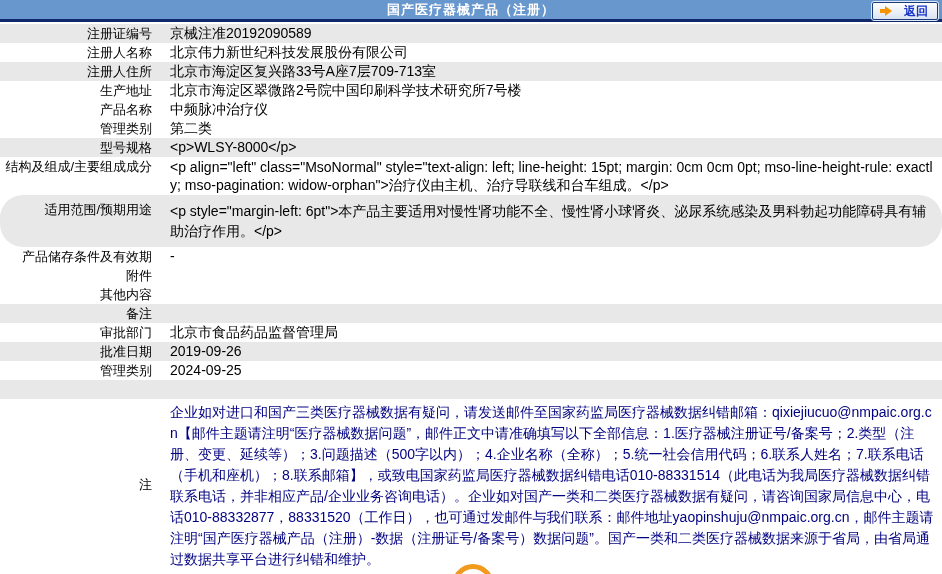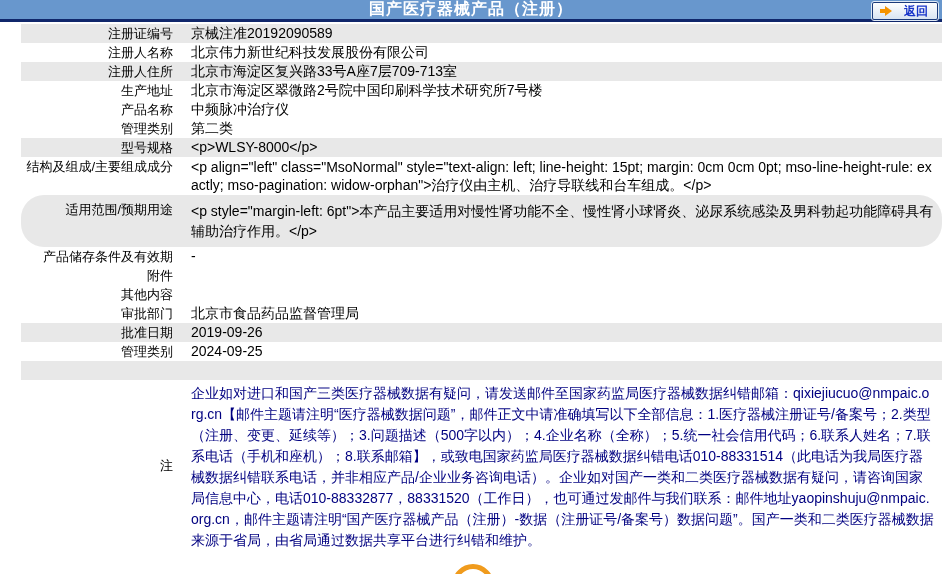--- a/index.html
+++ b/index.html
@@ -17,21 +17,21 @@
   
   .title-bar {
     position:relative;
     height:22px;
     background:#6897cd;
     border-bottom:3px solid #10276b;
     display:flex; align-items:center; justify-content:center;
   }
   .page-title {
     margin:0;
-    font-size:16px; font-weight:bold;
+    font-size:13px; font-weight:bold;
     color:#ffffff; letter-spacing:1px;
   }
   .back-btn {
     position:absolute; right:4px; top:2px;
     height:18px;
     display:flex; align-items:center; gap:12px;
     padding:0 9px 0 7px;
     background:linear-gradient(#fefefe,#d9e4f2);
     border:1px solid #1b3a7a;
     outline:1px solid #dfe9f5;
@@ -42,21 +42,21 @@
   }
   .arrow-icon { display:inline-flex; align-items:center; }
   .arrow-icon .bar { width:5px; height:4px; background:#f59300; }
   .arrow-icon .tri {
     width:0; height:0;
     border-top:5px solid transparent;
     border-bottom:5px solid transparent;
     border-left:7px solid #f59300;
   }
   
-  .reg-table { margin-top:2px; font-size:14px; color:#000000;padding-left:21px; }
+  .reg-table { margin-top:2px; font-size:14px; color:#000000; }
   .row { display:flex; min-height:19px; line-height:19px; background:#ffffff; }
   .row.shaded { background:#e8e8e8; }
   .cell.label {
     flex:0 0 160px; width:160px;
     text-align:right;
     padding-right:8px;
     font-size:13px;
     color:#000000;
   }
   .cell.value {
@@ -145,20 +145,24 @@
         <div class="cell value">-</div>
       </div>
       <div class="row">
         <div class="cell label">附件</div>
         <div class="cell value"></div>
       </div>
       <div class="row">
         <div class="cell label">其他内容</div>
         <div class="cell value"></div>
       </div>
+      <div class="row shaded">
+        <div class="cell label">备注</div>
+        <div class="cell value"></div>
+      </div>
       <div class="row">
         <div class="cell label">审批部门</div>
         <div class="cell value">北京市食品药品监督管理局</div>
       </div>
       <div class="row shaded">
         <div class="cell label">批准日期</div>
         <div class="cell value">2019-09-26</div>
       </div>
       <div class="row">
         <div class="cell label">管理类别</div>

